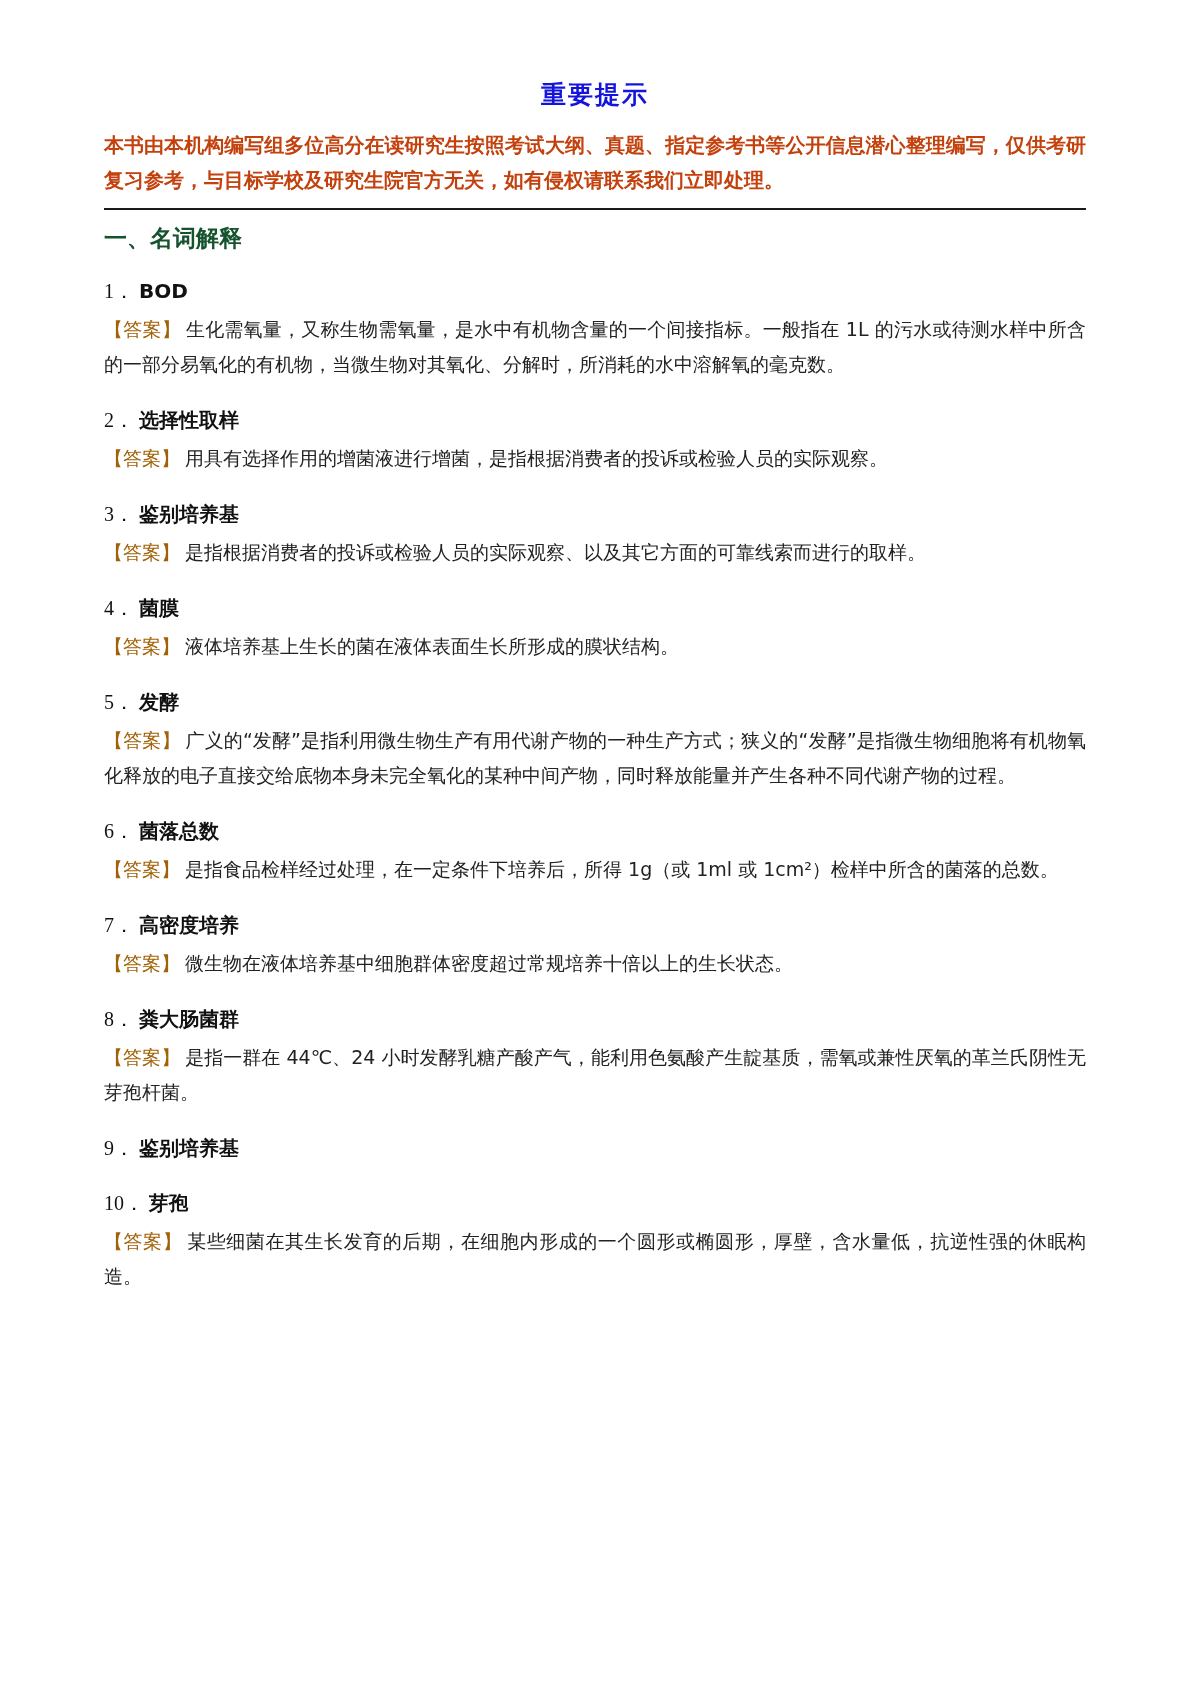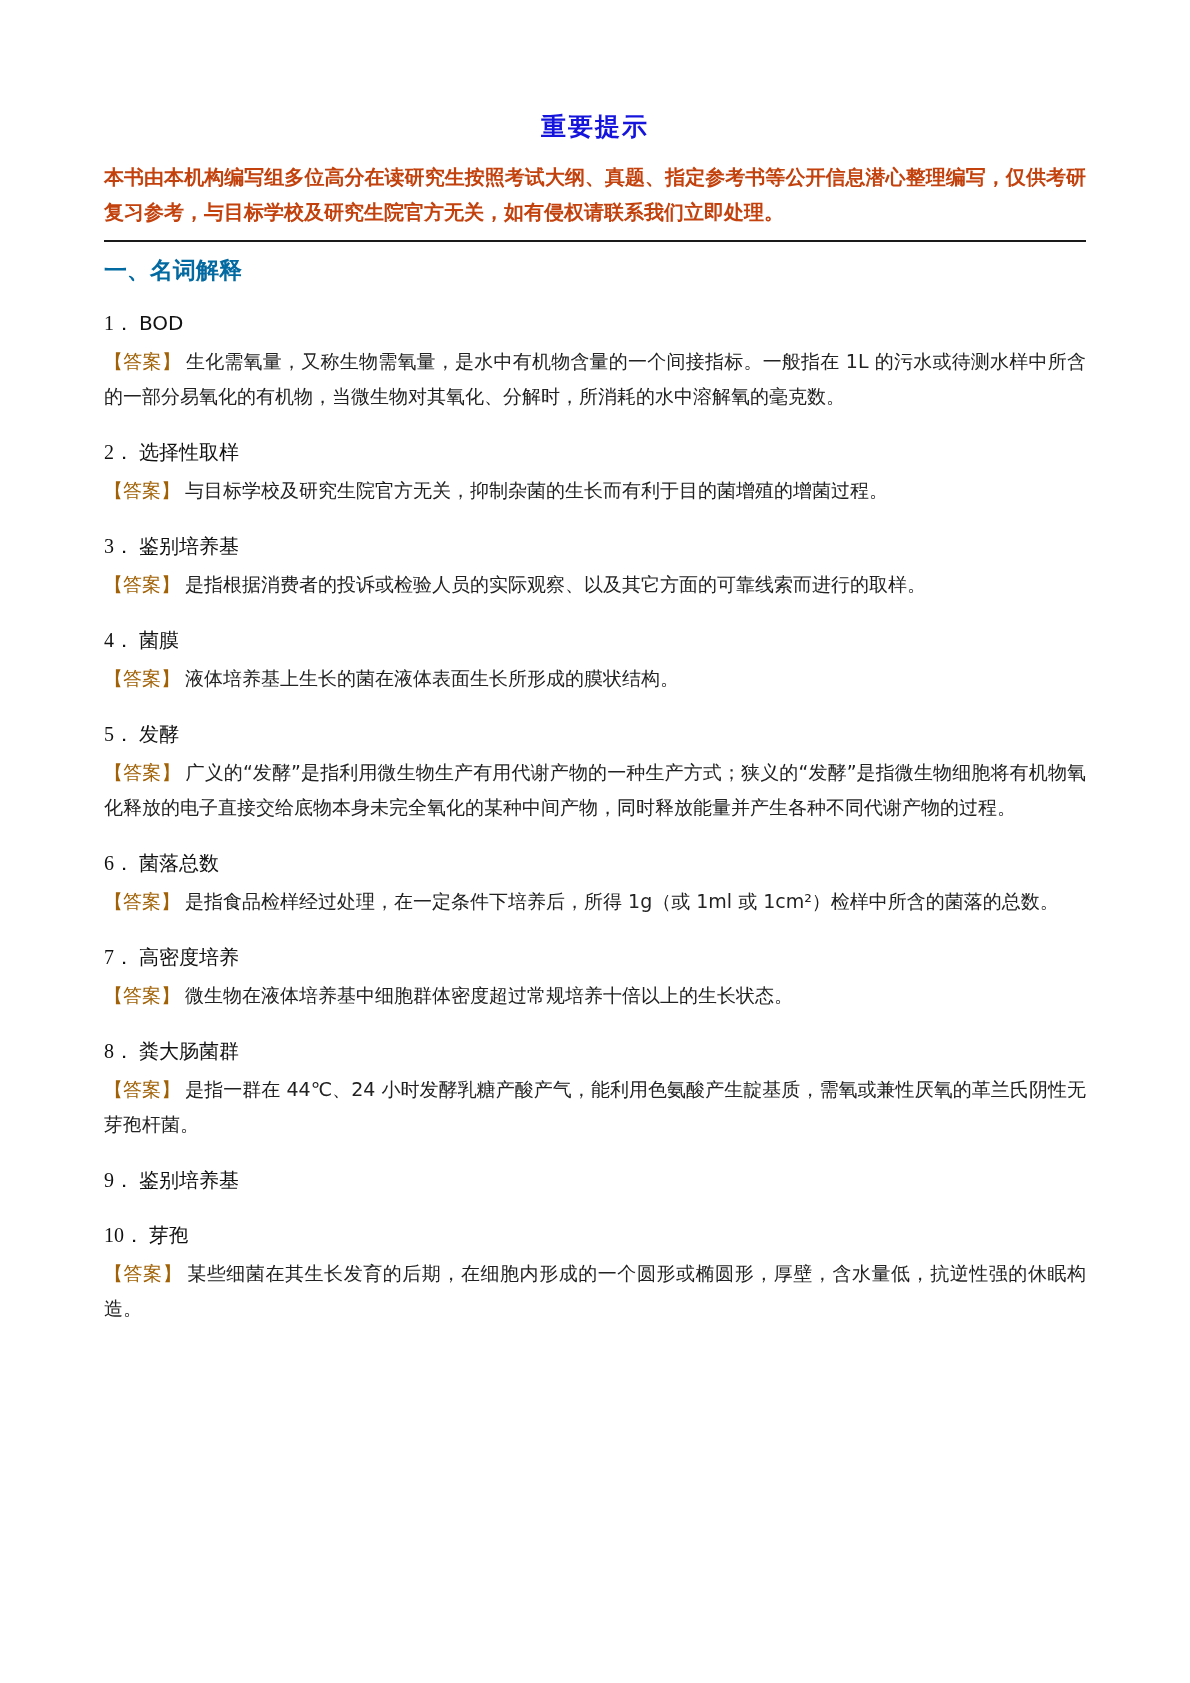--- a/index.html
+++ b/index.html
@@ -6,21 +6,21 @@
   html, body { background: #ffffff; }
   body {
     width: 1190px;
     height: 1683px;
     position: relative;
     font-family: "DejaVu Sans", sans-serif;
     color: #1c1c1c;
     overflow: hidden;
   }
   .page {
-    padding: 110px 104px 0 104px;
+    padding: 78px 104px 0 104px;
   }
   .doc-title {
     text-align: center;
     color: #1414dd;
     font-size: 25px;
     font-weight: bold;
     letter-spacing: 2px;
     line-height: 34px;
   }
   .notice {
@@ -33,40 +33,40 @@
     padding-bottom: 10px;
   }
   .notice-divider {
     border: none;
     border-top: 2px solid #1a1a1a;
     height: 0;
     width: 100%;
   }
   .section-heading {
     margin-top: 13px;
-    color: #0369a1;
+    color: #14532d;
     font-size: 23px;
     font-weight: bold;
     line-height: 30px;
   }
   .item {
     margin-top: 21px;
   }
   .term-line {
     font-size: 20px;
     line-height: 34px;
     color: #111111;
   }
   .term-num {
     font-family: "Liberation Serif", serif;
     font-weight: normal;
     margin-right: 5px;
   }
   .term-name {
-    font-weight: normal;
+    font-weight: bold;
   }
   .answer {
     margin-top: 4px;
     font-size: 19px;
     line-height: 35px;
     text-align: justify;
     color: #222222;
   }
   .answer-label {
     color: #a16207;
@@ -93,21 +93,21 @@
     <div class="answer">
       <span class="answer-label">【答案】</span><span class="answer-text">生化需氧量，又称生物需氧量，是水中有机物含量的一个间接指标。一般指在 1L 的污水或待测水样中所含的一部分易氧化的有机物，当微生物对其氧化、分解时，所消耗的水中溶解氧的毫克数。</span>
     </div>
   </div>
 
   <div class="item">
     <div class="term-line">
       <span class="term-num">2．</span><span class="term-name">选择性取样</span>
     </div>
     <div class="answer">
-      <span class="answer-label">【答案】</span><span class="answer-text">与目标学校及研究生院官方无关，抑制杂菌的生长而有利于目的菌增殖的增菌过程。</span>
+      <span class="answer-label">【答案】</span><span class="answer-text">用具有选择作用的增菌液进行增菌，是指根据消费者的投诉或检验人员的实际观察。</span>
     </div>
   </div>
 
   <div class="item">
     <div class="term-line">
       <span class="term-num">3．</span><span class="term-name">鉴别培养基</span>
     </div>
     <div class="answer">
       <span class="answer-label">【答案】</span><span class="answer-text">是指根据消费者的投诉或检验人员的实际观察、以及其它方面的可靠线索而进行的取样。</span>
     </div>

